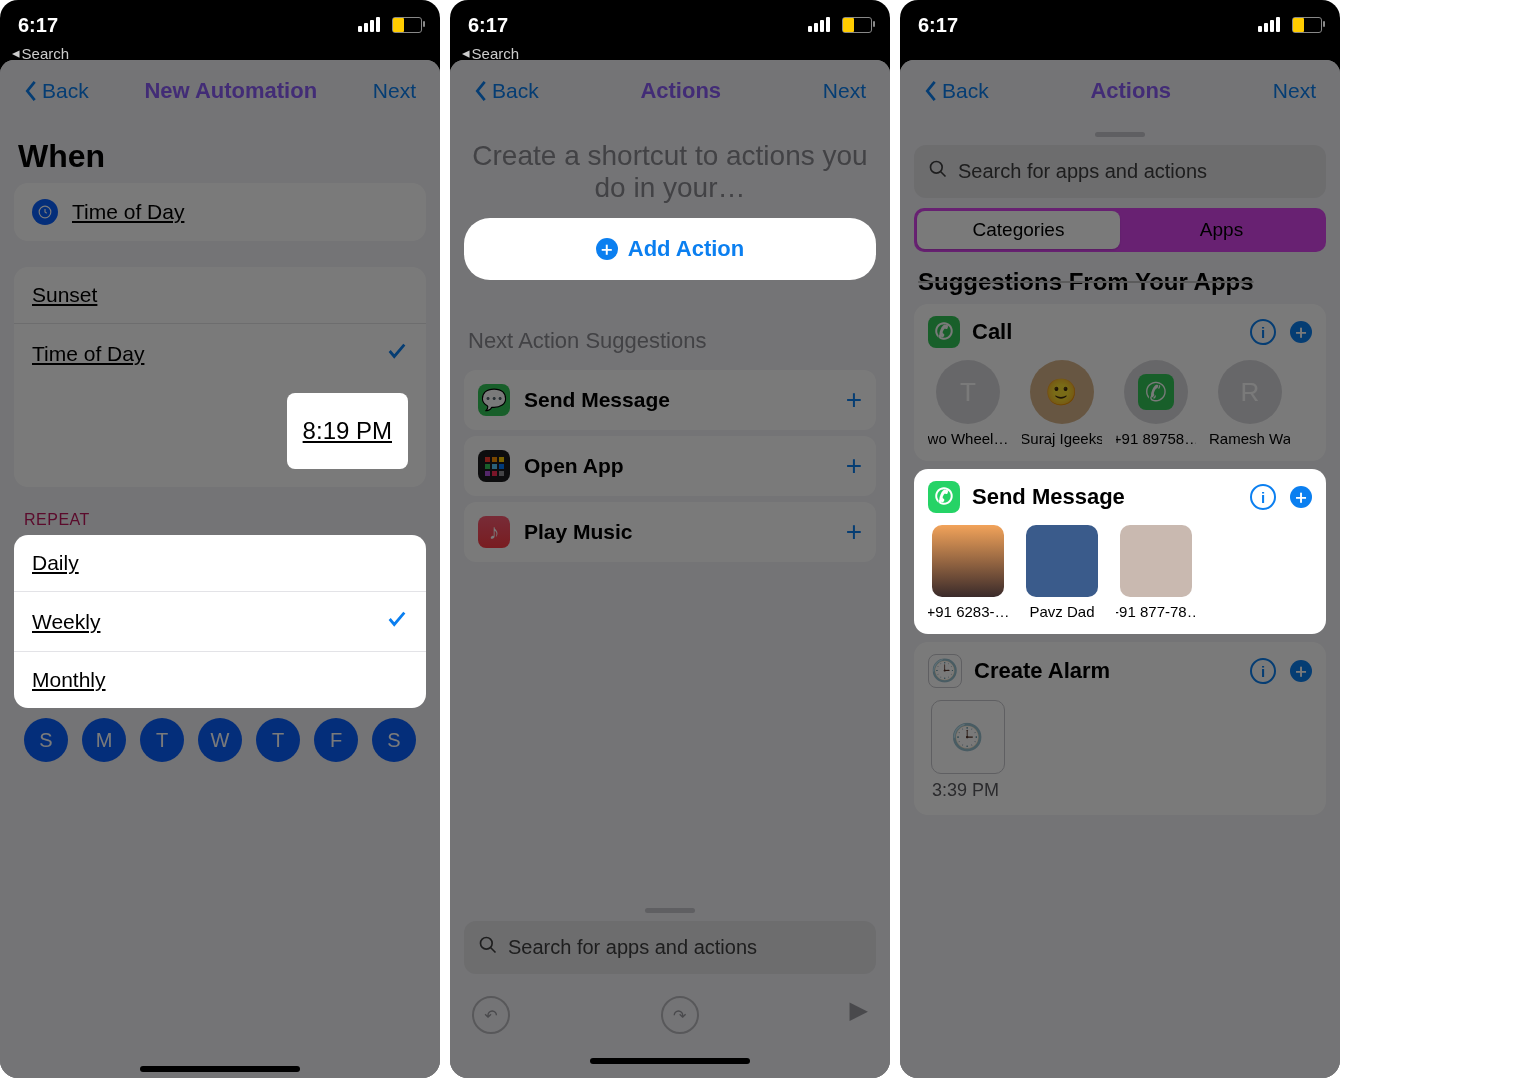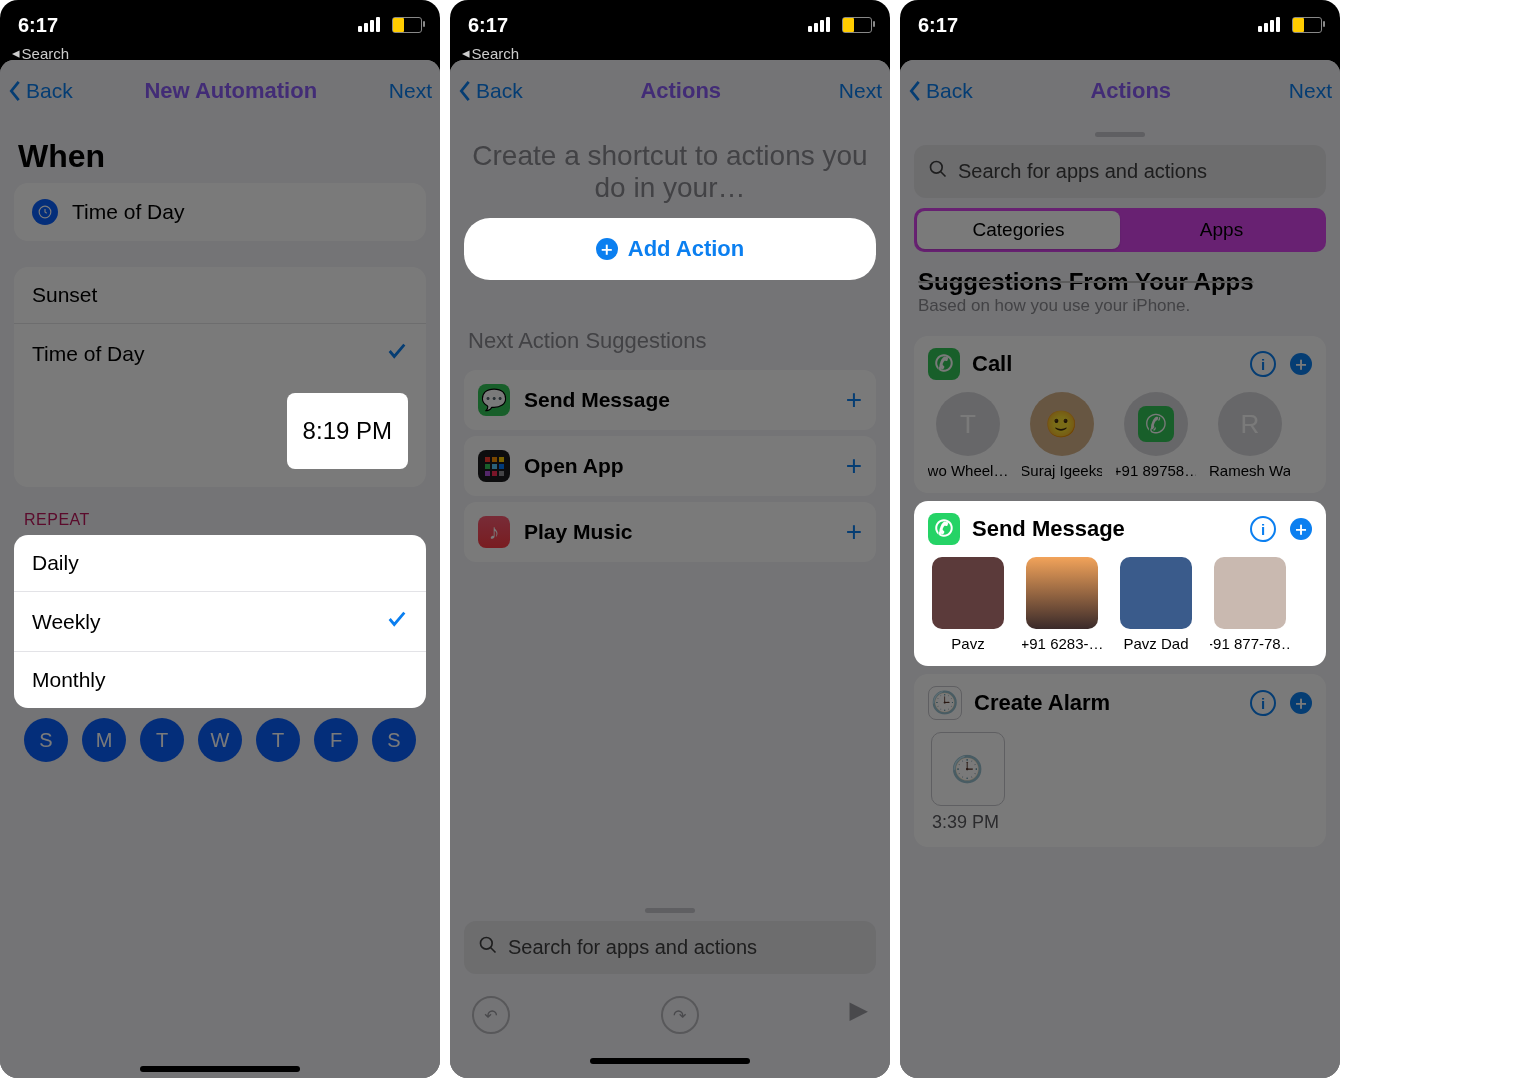--- a/index.html
+++ b/index.html
@@ -10,26 +10,26 @@
   .status { display:flex; justify-content:space-between; align-items:center; padding:8px 18px 0; color:#fff; font-size:20px; font-weight:600; height:34px; }
   .status .icons { display:flex; gap:6px; align-items:center; }
   .bars span { display:inline-block; width:4px; background:#fff; margin-left:2px; border-radius:1px; }
   .bars span:nth-child(1){height:6px}.bars span:nth-child(2){height:9px}.bars span:nth-child(3){height:12px}.bars span:nth-child(4){height:15px}
   .batt{width:28px;height:14px;border:1.5px solid #888;border-radius:3px;position:relative;display:flex;align-items:center}
   .batt::after{content:'';position:absolute;right:-4px;top:3px;width:2px;height:6px;background:#888;border-radius:1px}
   .batt i{display:block;height:100%;width:40%;border-radius:1px}
   .back-search{font-size:15px;color:#ccc;padding:2px 0 6px 12px;display:flex;align-items:center;gap:2px}
   .screen{background:#f2f2f6;position:absolute;left:0;right:0;top:60px;bottom:0;border-radius:14px 14px 0 0;overflow:hidden;}
   .overlay-dim::after{content:'';position:absolute;inset:0;background:rgba(0,0,0,.52);pointer-events:none;}
-  .nav{display:flex;justify-content:space-between;align-items:center;padding:18px 8px;font-size:22px}
+  .nav{display:flex;justify-content:space-between;align-items:center;padding:18px 24px;font-size:22px}
   .nav .lnk{color:#0b7ff0;display:flex;align-items:center;gap:4px;font-size:21px}
   .nav .ttl{font-weight:700;color:#8b5cf6}
 
   .section-h{font-size:32px;font-weight:700;padding:16px 18px 8px;color:#000}
-  .card{margin:0 14px;background:#fff;border-radius:14px;overflow:hidden;}
+  .card{margin:0 14px;background:#fff;border-radius:14px;overflow:hidden;text-decoration:underline;}
   .row{display:flex;align-items:center;padding:16px 18px;font-size:21px;color:#000;gap:14px;min-height:22px}
   .row+.row{border-top:1px solid #e3e3e7}
   .clock-ic{width:26px;height:26px;border-radius:50%;background:#0a60ff;display:flex;align-items:center;justify-content:center}
   .clock-ic svg{width:14px;height:14px;fill:#fff}
   .chk{margin-left:auto;color:#0b7ff0}
   .chk svg{width:22px;height:22px;stroke:#0b7ff0;stroke-width:3;fill:none}
   .time-pill{background:#e6e6ea;border-radius:8px;padding:24px 16px;font-size:24px;color:#000;display:inline-block}
   .time-wrap{display:flex;justify-content:flex-end;padding:10px 18px 18px}
   .label{font-size:16px;color:#be185d;letter-spacing:.5px;padding:24px 24px 6px}
 
@@ -292,21 +292,20 @@
               <path d="M15 15l6 6"></path>
             </svg></span>
       <span>Search for apps and actions</span>
     </div>
     <div class="seg">
       <div class="on">Categories</div>
       <div>Apps</div>
     </div>
 
     <div class="sugg-title" style="text-decoration:line-through;text-decoration-color:#bfbfbf">Suggestions From Your Apps</div>
-    <div class="sugg-sub">Based on how you use your iPhone.</div>
 
     <div class="app-card">
       <div class="app-card-h">
         <span class="sq-ic" style="background:#34c759;color:#fff">✆</span>
         <span>Call</span>
         <span class="side">
           <span class="info-ic">i</span>
           <span class="plus-ic">＋</span>
         </span>
       </div>
@@ -336,24 +335,20 @@
       <div class="app-card-h">
         <span class="sq-ic" style="background:#25d366;color:#fff">✆</span>
         <span>Send Message</span>
         <span class="side">
           <span class="info-ic">i</span>
           <span class="plus-ic">＋</span>
         </span>
       </div>
       <div class="contacts">
         <div class="contact">
-              <span class="avatar-sq" style="background:#5b3a3a"></span>
-              <span>Pavz</span>
-            </div>
-        <div class="contact">
               <span class="avatar-sq" style="background:linear-gradient(#f2a35a,#3a2a2a)"></span>
               <span>+91 6283-…</span>
             </div>
         <div class="contact">
               <span class="avatar-sq" style="background:#3a5b8b"></span>
               <span>Pavz Dad</span>
             </div>
         <div class="contact">
               <span class="avatar-sq" style="background:#c9b9b0"></span>
               <span>+91 877-78…</span>

